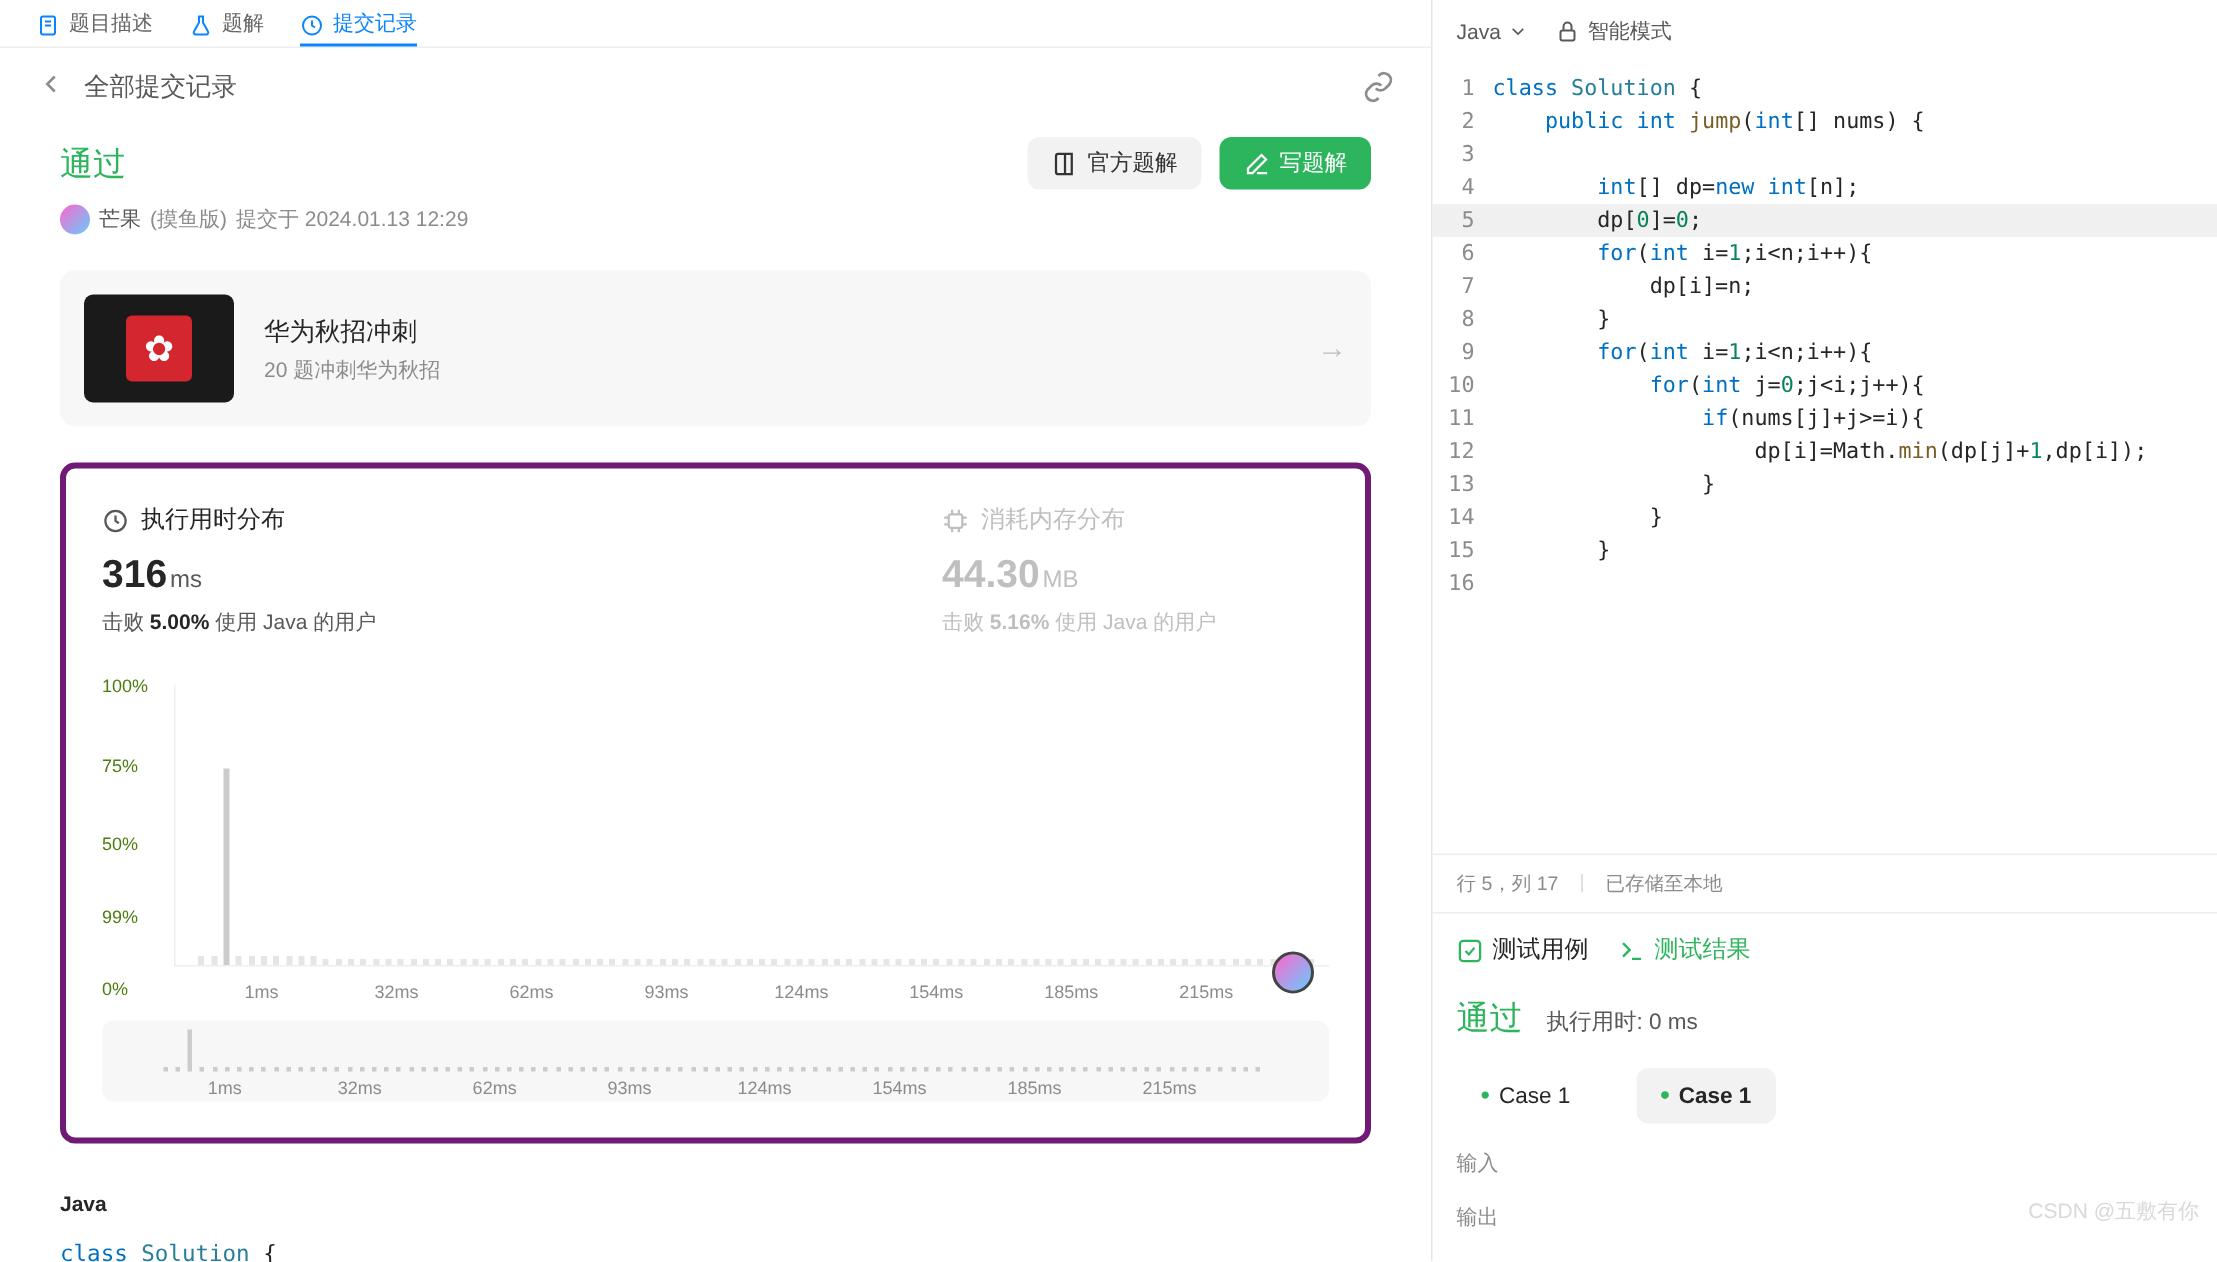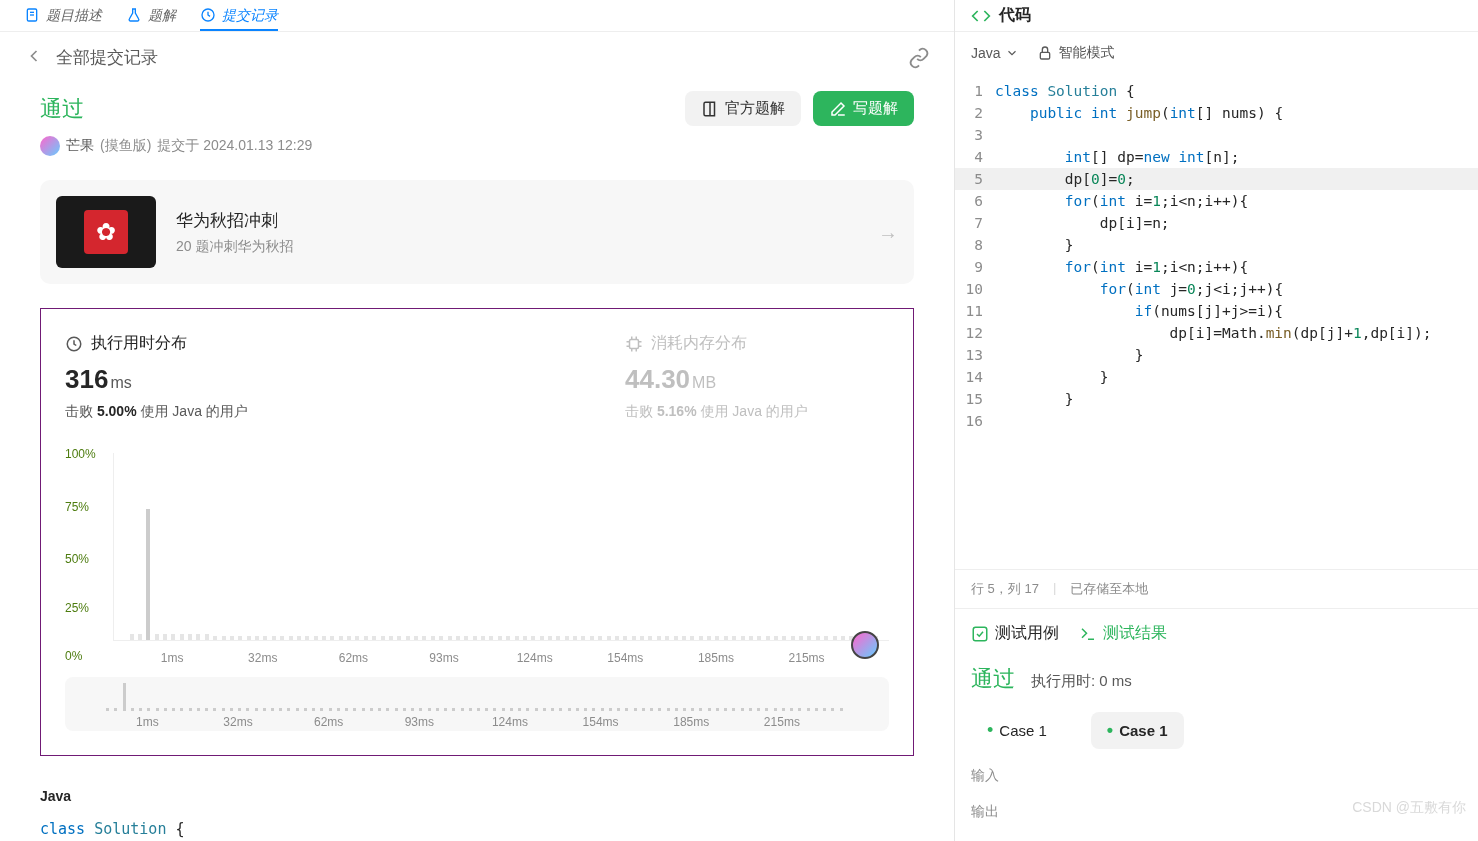--- a/index.html
+++ b/index.html
@@ -2,21 +2,21 @@
 <html><head>
 <meta charset="utf-8">
 <style>
 * { box-sizing: border-box; margin: 0; padding: 0; }
 body { font-family: -apple-system, "Helvetica Neue", Arial, sans-serif; font-size: 14px; color: #262626; background: #fff; display: flex; height: 841px; width: 1478px; overflow: hidden; }
 .left-panel { width: 955px; display: flex; flex-direction: column; border-right: 1px solid #e5e5e5; }
 .right-panel { flex: 1; display: flex; flex-direction: column; }
 
 
 .top-tabs { display: flex; align-items: center; gap: 24px; padding: 0 24px; height: 32px; border-bottom: 1px solid #eee; }
-.top-tab { display: flex; align-items: flex-start; gap: 6px; color: #666; cursor: pointer; font-style: italic; }
+.top-tab { display: flex; align-items: flex-end; gap: 6px; color: #666; cursor: pointer; }
 .top-tab.active { color: #0a84ff; border-bottom: 2px solid #0a84ff; padding-bottom: 4px; margin-bottom: -6px; }
 .top-tab .ic { width: 16px; height: 16px; }
 
 
 .crumb-row { display: flex; align-items: center; justify-content: space-between; padding: 14px 24px; }
 .crumb-left { display: flex; align-items: flex-start; gap: 12px; color: #595959; font-size: 17px; }
 .link-ic { color: #8c8c8c; }
 
 
 .scroll { overflow-y: auto; flex: 1; position: relative; }
@@ -37,21 +37,21 @@
 
 .promo { margin: 24px 40px; background: #f7f7f7; border-radius: 10px; padding: 16px; display: flex; align-items: center; gap: 20px; cursor: pointer; }
 .promo-img { width: 100px; height: 72px; background: #1a1a1a; border-radius: 6px; display: flex; align-items: center; justify-content: center; }
 .hw { width: 44px; height: 44px; background: #d4262e; border-radius: 4px; display:flex;align-items:center;justify-content:center;color:#fff;font-size:24px; }
 .promo-body { flex: 1; }
 .promo-title { font-size: 17px; color: #262626; margin-bottom: 6px; }
 .promo-sub { font-size: 14px; color: #8c8c8c; }
 .arrow-r { color: #bfbfbf; font-size: 20px; }
 
 
-.stats { margin: 0 40px 20px; border: 1px solid #701a75; border-radius: 0; padding: 24px; }
+.stats { margin: 0 40px 20px; border: 4px solid #701a75; border-radius: 10px; padding: 24px; }
 .stats-hdrs { display: flex; gap: 180px; }
 .shdr { display: flex; align-items: center; gap: 8px; font-size: 16px; }
 .shdr.dim { color: #bfbfbf; }
 .sval { font-size: 26px; font-weight: 600; margin-top: 10px; }
 .sval .unit { font-size: 16px; font-weight: 400; color: #595959; margin-left: 2px; }
 .sval.dim { color: #bfbfbf; }
 .sval.dim .unit { color: #bfbfbf; }
 .sbeat { font-size: 14px; color: #595959; margin-top: 8px; }
 .sbeat b { color: #262626; font-weight: 600; }
 .sbeat.dim, .sbeat.dim b { color: #bfbfbf; }
@@ -220,21 +220,21 @@
           </div>
           <div class="sval dim"><span>44.30</span><span class="unit">MB</span></div>
           <div class="sbeat dim"><span>击败 </span><b>5.16%</b><span> 使用 Java 的用户</span></div>
         </div>
       </div>
 
       <div class="chart">
         <div class="ylab" style="top:4%">100%</div>
         <div class="ylab" style="top:28%">75%</div>
         <div class="ylab" style="top:52%">50%</div>
-        <div class="ylab" style="top:74%">25%</div>
+        <div class="ylab" style="top:74%">99%</div>
         <div class="ylab" style="top:96%">0%</div>
         <div class="chart-area" id="chart-area">
             <div class="bar" style="left: 2%; height: 3%;"></div>
             <div class="bar" style="left: 3.08%; height: 3%;"></div>
             <div class="bar tall" style="left: 4.16%; height: 70%;"></div>
             <div class="bar" style="left: 5.24%; height: 3%;"></div>
             <div class="bar" style="left: 6.32%; height: 3%;"></div>
             <div class="bar" style="left: 7.4%; height: 3%;"></div>
             <div class="bar" style="left: 8.48%; height: 3%;"></div>
             <div class="bar" style="left: 9.56%; height: 3%;"></div>
@@ -435,26 +435,20 @@
     </div>
 
     <div class="code-bottom">
       <div class="code-lang">Java</div>
       <div class="code-text"><span class="kw">class </span><span class="cls">Solution </span><span>{</span></div>
     </div>
   </div>
 </div>
 
 <div class="right-panel">
-  <div class="r-hdr">
-    <svg width="20" height="20" viewBox="0 0 24 24" fill="none" stroke="#2db55d" stroke-width="2">
-        <path d="M8 6l-6 6 6 6M16 6l6 6-6 6"></path>
-      </svg>
-    <span>代码</span>
-  </div>
   <div class="r-toolbar">
     <div class="r-lang">
       <span>Java</span>
       <svg width="14" height="14" viewBox="0 0 24 24" fill="none" stroke="#595959" stroke-width="2">
           <path d="M6 9l6 6 6-6"></path>
         </svg>
     </div>
     <div class="r-mode">
       <svg width="16" height="16" viewBox="0 0 24 24" fill="none" stroke="#595959" stroke-width="2">
           <rect x="5" y="11" width="14" height="10" rx="2"></rect>

